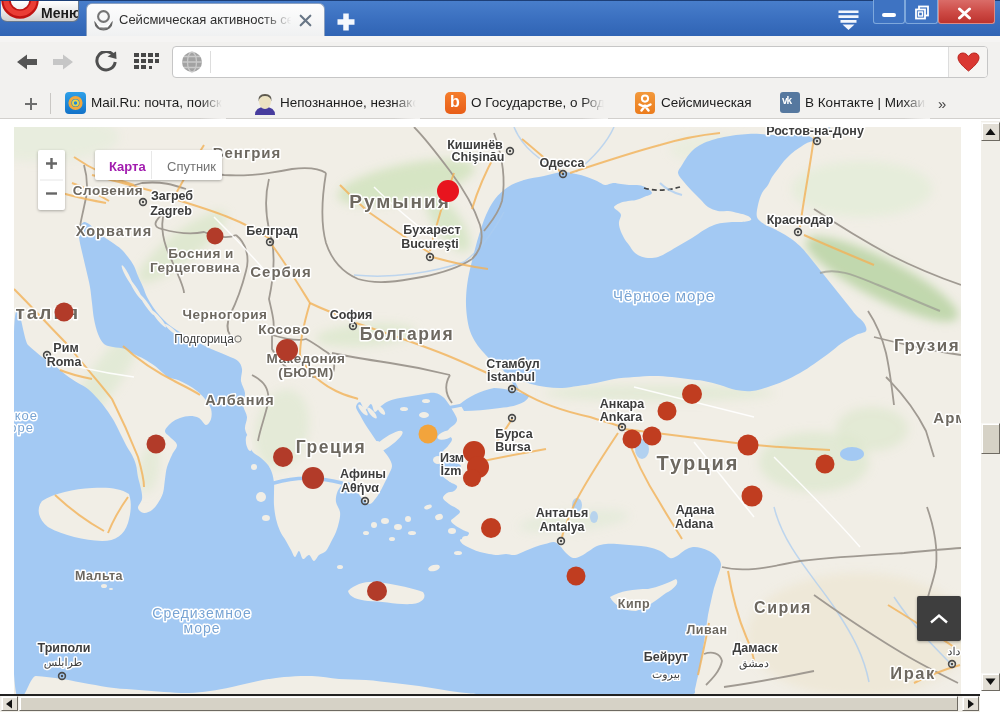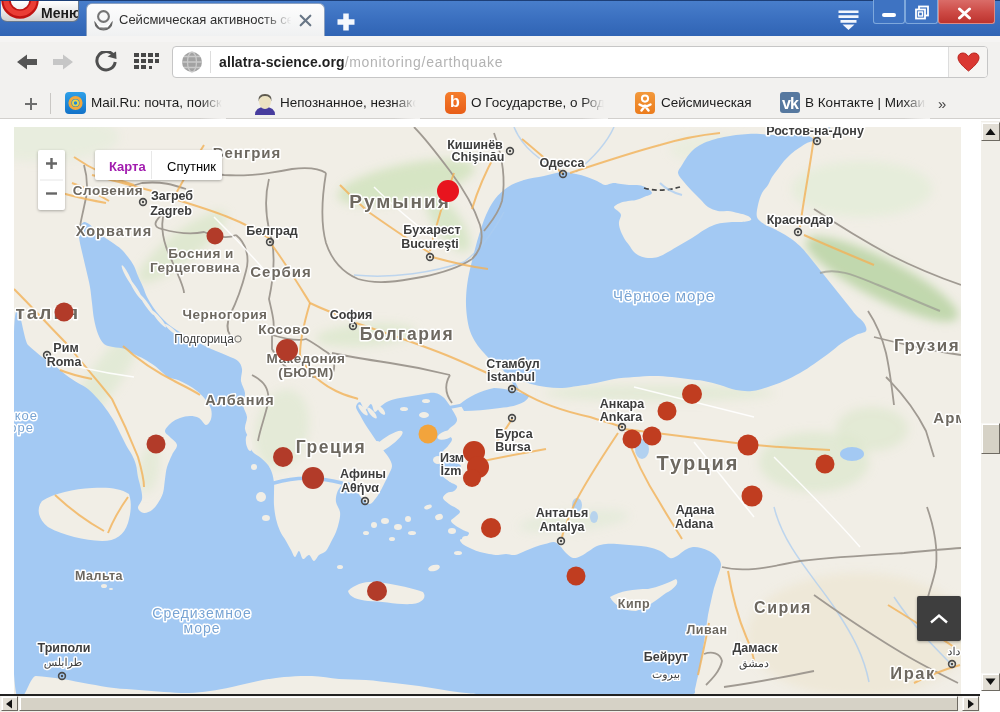--- a/index.html
+++ b/index.html
@@ -111,21 +111,20 @@
     </g>
   </svg>
   <div id="addr" class="abs"></div>
   <div id="addrheart" class="abs"></div>
   <svg class="abs" style="left:181px;top:51px" width="22" height="22" viewBox="0 0 22 22">
     <circle cx="11" cy="11" r="10" fill="#a2a2a2"></circle>
     <ellipse cx="11" cy="11" rx="4.5" ry="10" fill="none" stroke="#c9c9c9" stroke-width="1.3"></ellipse>
     <path d="M1,11 H21 M3,5.5 H19 M3,16.5 H19" stroke="#c9c9c9" stroke-width="1.3" fill="none"></path>
   </svg>
   <div class="abs vsep" style="left:210px;top:51px;height:22px"></div>
-  <div id="urltext" class="abs"><b>allatra-science.org</b><span class="grey">/monitoring/earthquake</span></div>
   <svg class="abs" style="left:957px;top:52px" width="23" height="21" viewBox="0 0 23 21">
     <path d="M11.5,19 C 4,13 1,9 1,5.6 C 1,2.6 3.3,1 5.9,1 C 8,1 10,2.3 11.5,4.5 C 13,2.3 15,1 17.1,1 C 19.7,1 22,2.6 22,5.6 C 22,9 19,13 11.5,19 Z" fill="#da3832" stroke="#b8251f" stroke-width="1"></path>
   </svg>
 
   <div id="bookbar" class="abs"></div>
   <svg class="abs" style="left:24px;top:97px" width="14" height="14" viewBox="0 0 14 14">
     <path d="M7,1 V13 M1,7 H13" stroke="#6e6e6e" stroke-width="2"></path>
   </svg>
   <div class="abs vsep" style="left:50px;top:93px;height:21px;background:#c9c7c4"></div>
 
@@ -147,21 +146,21 @@
   <div class="abs" style="left:450px;top:93px;width:13px;height:18px;font-size:16px;font-weight:700;color:#fff">b</div>
   <div class="bktext" style="left:471px;width:137px;overflow:hidden">О Государстве, о Роди</div>
   <div class="fade" style="left:582px;top:88px"></div>
   <div class="abs" style="left:635px;top:92px;width:20px;height:22px;background:linear-gradient(180deg,#f2993c,#ec7c1c);border-radius:4px"></div>
   <svg class="abs" style="left:638px;top:94px" width="14" height="18" viewBox="0 0 14 18">
     <circle cx="7" cy="4.6" r="3.1" fill="none" stroke="#fff" stroke-width="2"></circle>
     <path d="M1.5,10.5 q5.5,3.4 11,0 M3.5,16.5 l3.5,-4.5 l3.5,4.5" fill="none" stroke="#fff" stroke-width="2.4" stroke-linecap="round"></path>
   </svg>
   <div class="bktext" style="left:661px">Сейсмическая</div>
   <div class="abs" style="left:780px;top:92px;width:20px;height:21px;background:#56789f;border-radius:3px"></div>
-  <div class="abs" style="left:782px;top:95px;width:17px;height:16px;font-size:16px;font-weight:700;color:#fff;letter-spacing:-1px">vk</div>
+  <div class="abs" style="left:782px;top:95px;width:17px;height:16px;font-size:10px;font-weight:700;color:#fff;letter-spacing:-1px">vk</div>
   <div class="bktext" style="left:805px;width:125px;overflow:hidden">В Контакте | Михаил Мо</div>
   <div class="fade" style="left:904px;top:88px"></div>
   <div class="bktext" style="left:938px;font-size:15px;color:#444">»</div>
 
   <div id="page" class="abs">
     <div id="map">
 <svg id="mapsvg" width="947" height="567" viewBox="0 0 947 567" style="position:absolute;left:0;top:0">
 <defs>
             <filter id="b5" x="-40%" y="-40%" width="180%" height="180%">
               <feGaussianBlur stdDeviation="5"></feGaussianBlur>
@@ -436,21 +435,21 @@
 <circle cx="414" cy="307" r="9.5" fill="#f2a43c"></circle>
 </svg>
             <div id="zoomctl" class="mapctl"></div>
       <svg class="abs" style="left:24px;top:23px" width="27" height="60" viewBox="0 0 27 60">
         <path d="M13.5,8 V19 M8,13.5 H19" stroke="#666" stroke-width="2.4"></path>
         <path d="M2,30 H25" stroke="#e6e6e6" stroke-width="1"></path>
         <path d="M8,43.5 H19" stroke="#666" stroke-width="2.4"></path>
       </svg>
       <div id="layerctl" class="mapctl"></div>
       <div class="abs" style="left:95px;top:32px;width:92px;font-size:13px;font-weight:700;color:#a21caf">Карта</div>
-      <div class="abs" style="left:153px;top:32px;font-size:13px;color:#000000">Спутник</div>
+      <div class="abs" style="left:153px;top:32px;font-size:13px;color:#737373">Спутник</div>
       <div class="abs" style="left:137px;top:24px;width:1px;height:28px;background:#e8e8e8"></div>
       <div id="upbtn" class="abs"></div>
       <svg class="abs" style="left:914px;top:486px" width="22" height="12" viewBox="0 0 22 12">
         <path d="M3,9.5 L11,2.5 L19,9.5" fill="none" stroke="#fff" stroke-width="2.4"></path>
       </svg>
     </div>
 
     <div class="abs sb" style="left:981px;top:1px;width:19px;height:570px"></div>
     <div class="sbbtn" style="left:981px;top:2px;width:19px;height:19px"></div>
     <svg class="abs" style="left:985px;top:8px" width="11" height="8" viewBox="0 0 11 8">

